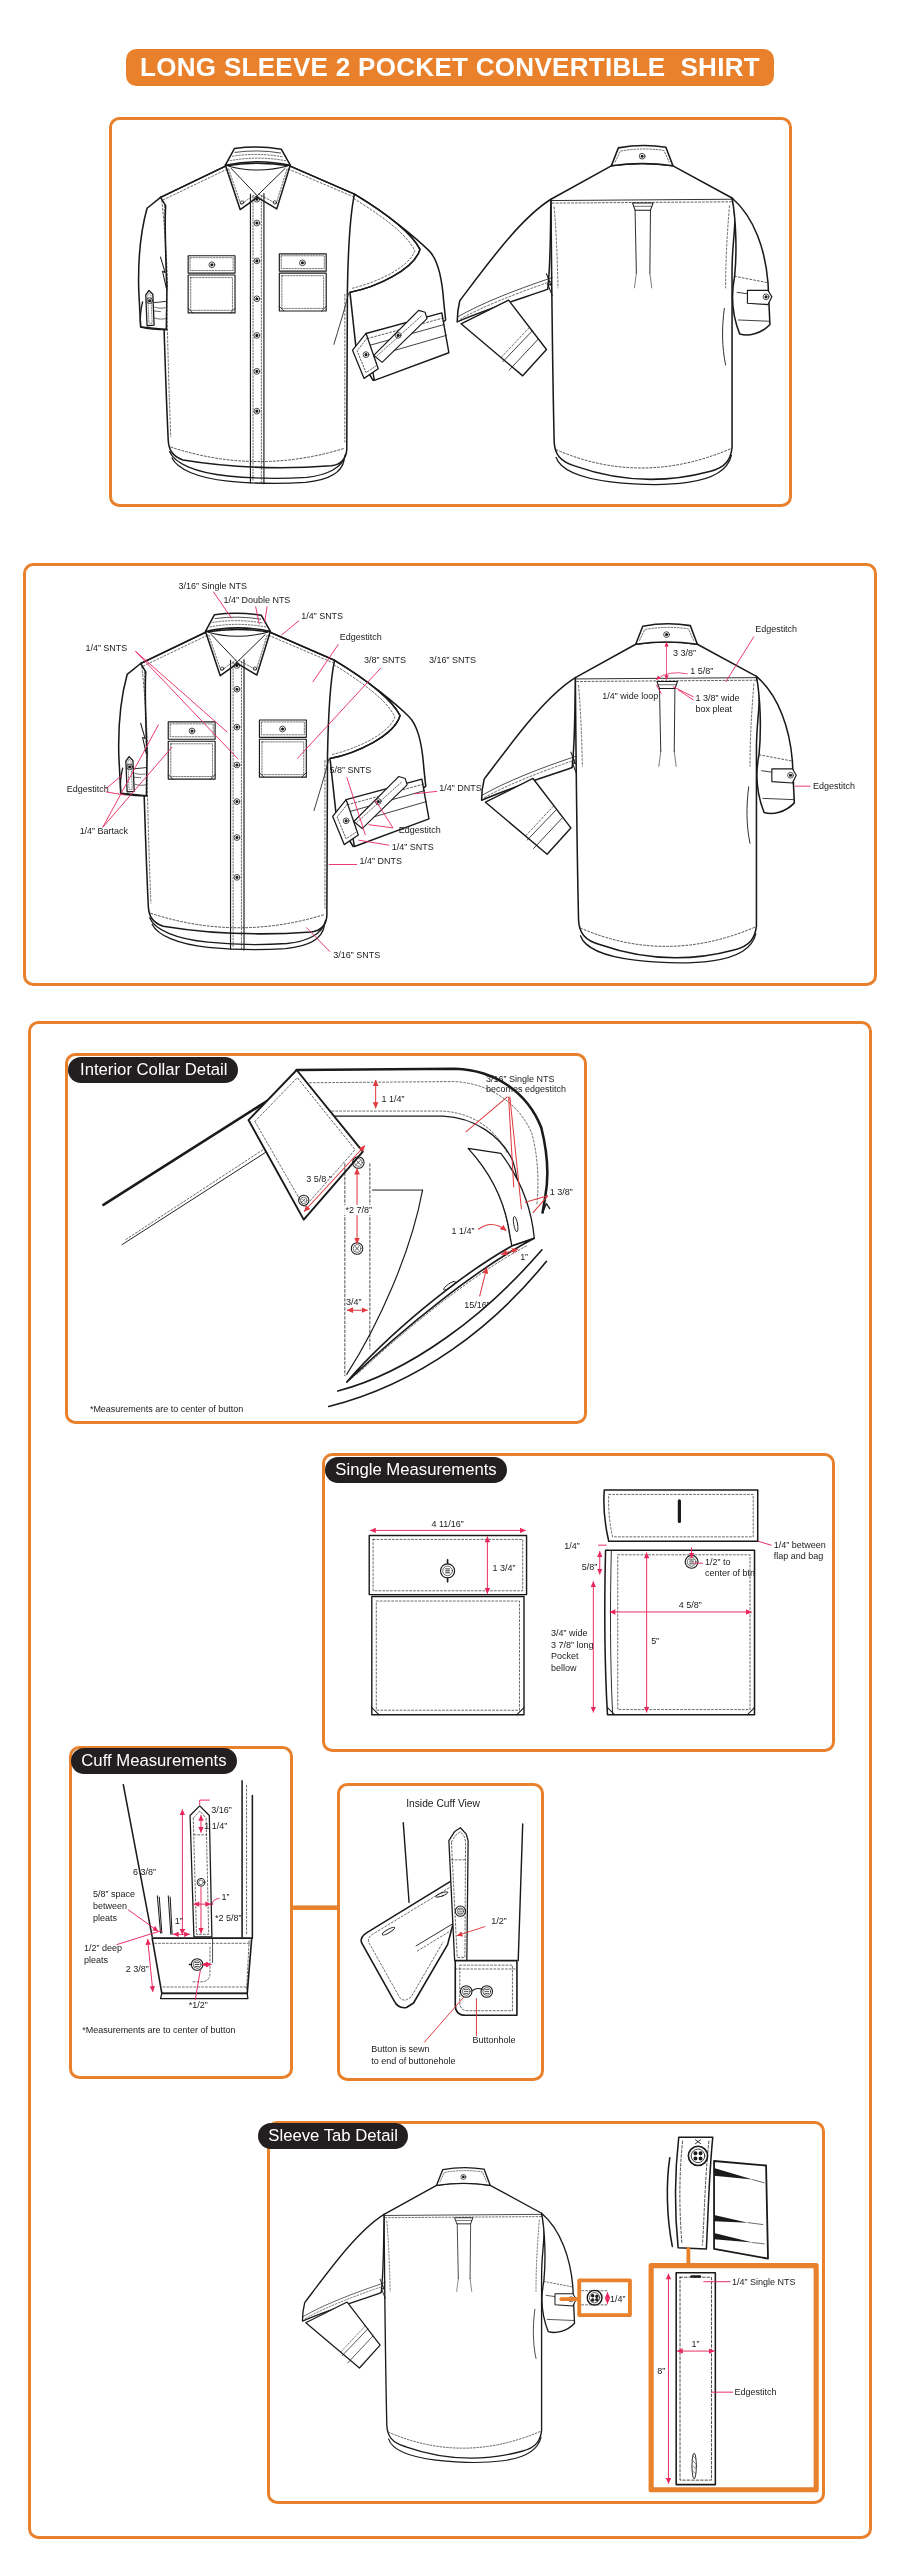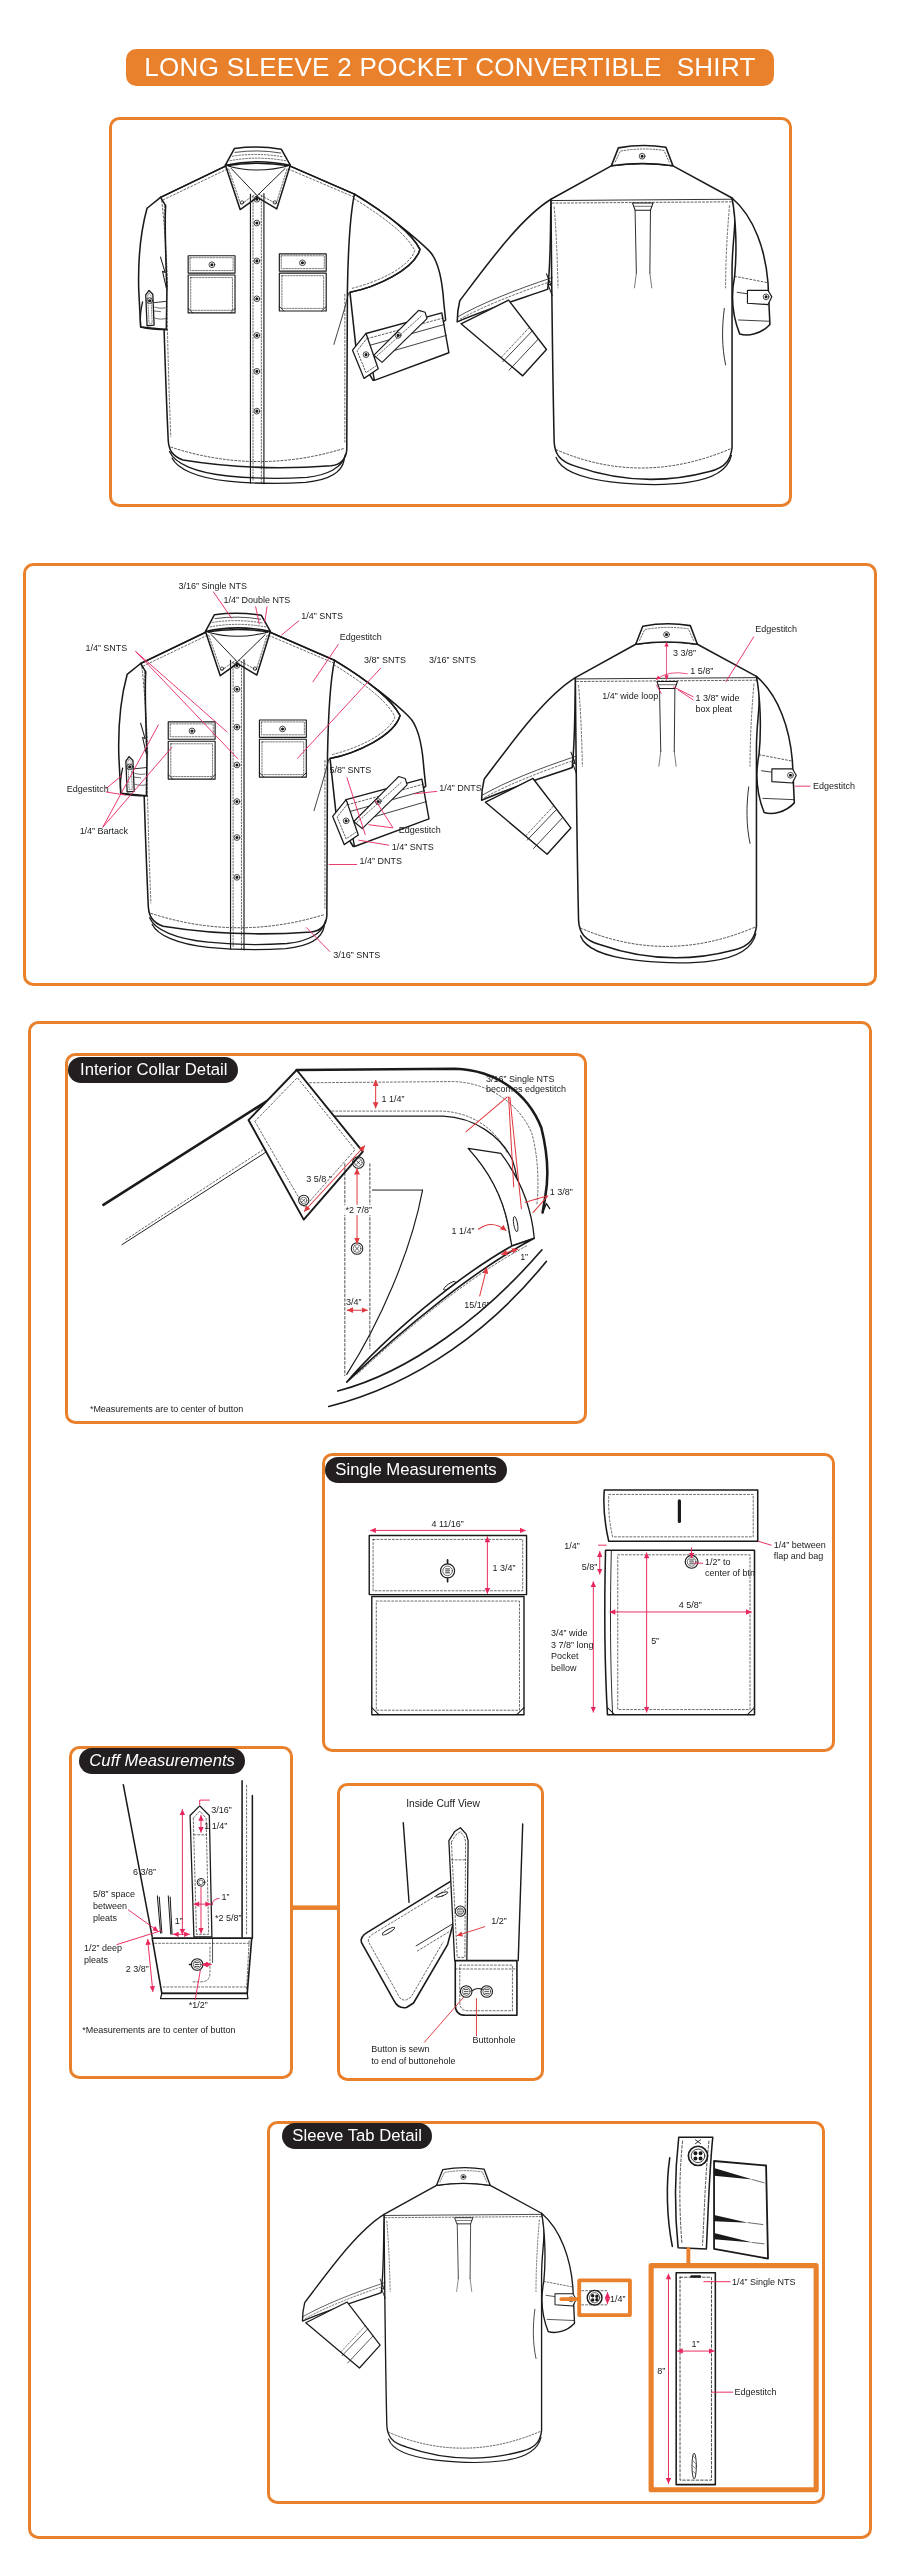--- a/index.html
+++ b/index.html
@@ -1,40 +1,40 @@
 <!DOCTYPE html>
 <html style="font-size:10.3px"><head>
 <meta charset="utf-8">
 <style>
 html,body{margin:0;padding:0;background:#ffffff;}
 #page{position:relative;width:899px;height:2576px;background:#fff;overflow:hidden;
   font-family:"Liberation Sans", sans-serif;}
 .panel{position:absolute;border:3.9px solid #E8802C;border-radius:10.3px;background:#fff;box-sizing:border-box;}
 #title{position:absolute;left:126px;top:49px;width:648px;height:37px;background:#E8802C;border-radius:10.3px;
-  color:#fff;font-weight:normal;font-size:26px;text-align:center;line-height:36px;letter-spacing:0.3px;}
+  color:#fff;font-weight:bold;font-size:26px;text-align:center;line-height:36px;letter-spacing:0.3px;}
 .pill{position:absolute;background:#231f20;color:#fff;border-radius:13px;font-size:16.7px;
   padding:0 10.3px;height:26px;line-height:25px;white-space:nowrap;}
 #svgmain{position:absolute;left:0;top:0;}
 </style>
 </head>
 <body>
 <div id="page">
   <div id="title">LONG SLEEVE 2 POCKET CONVERTIBLE&nbsp; SHIRT</div>
   <div class="panel" style="left:109px;top:117px;width:683px;height:390px;"></div>
   <div class="panel" style="left:23px;top:563px;width:854px;height:423px;"></div>
   <div class="panel" style="left:28px;top:1021px;width:844px;height:1518px;"></div>
   <div class="panel" style="left:65px;top:1053px;width:522px;height:371px;"></div>
   <div class="panel" style="left:322px;top:1453px;width:513px;height:299px;"></div>
   <div class="panel" style="left:69px;top:1746px;width:224px;height:333px;"></div>
   <div class="panel" style="left:337px;top:1783px;width:207px;height:298px;"></div>
   <div class="panel" style="left:267px;top:2121px;width:558px;height:383px;"></div>
   <div class="pill" style="left:68px;top:1057px;padding-left:12px;">Interior Collar Detail</div>
   <div class="pill" style="left:325px;top:1457px;">Single Measurements</div>
-  <div class="pill" style="left:79px;top:1748px;font-style:italic;">Cuff Measurements</div>
-  <div class="pill" style="left:282px;top:2123px;">Sleeve Tab Detail</div>
+  <div class="pill" style="left:71px;top:1748px;">Cuff Measurements</div>
+  <div class="pill" style="left:258px;top:2123px;">Sleeve Tab Detail</div>
   <svg id="svgmain" width="899" height="2576" viewBox="0 0 1400 4011">
     <defs>
       <marker id="arE" markerWidth="8" markerHeight="7" refX="5.5" refY="2.8" orient="auto">
         <path d="M0,0 L6,2.8 L0,5.6 Z" fill="#E8265C"></path>
       </marker>
       <marker id="arS" markerWidth="8" markerHeight="7" refX="0.5" refY="2.8" orient="auto">
         <path d="M6,0 L0,2.8 L6,5.6 Z" fill="#E8265C"></path>
       </marker>
       <marker id="arEr" markerWidth="8" markerHeight="7" refX="5.5" refY="2.8" orient="auto">
         <path d="M0,0 L6,2.8 L0,5.6 Z" fill="#E03A40"></path>

